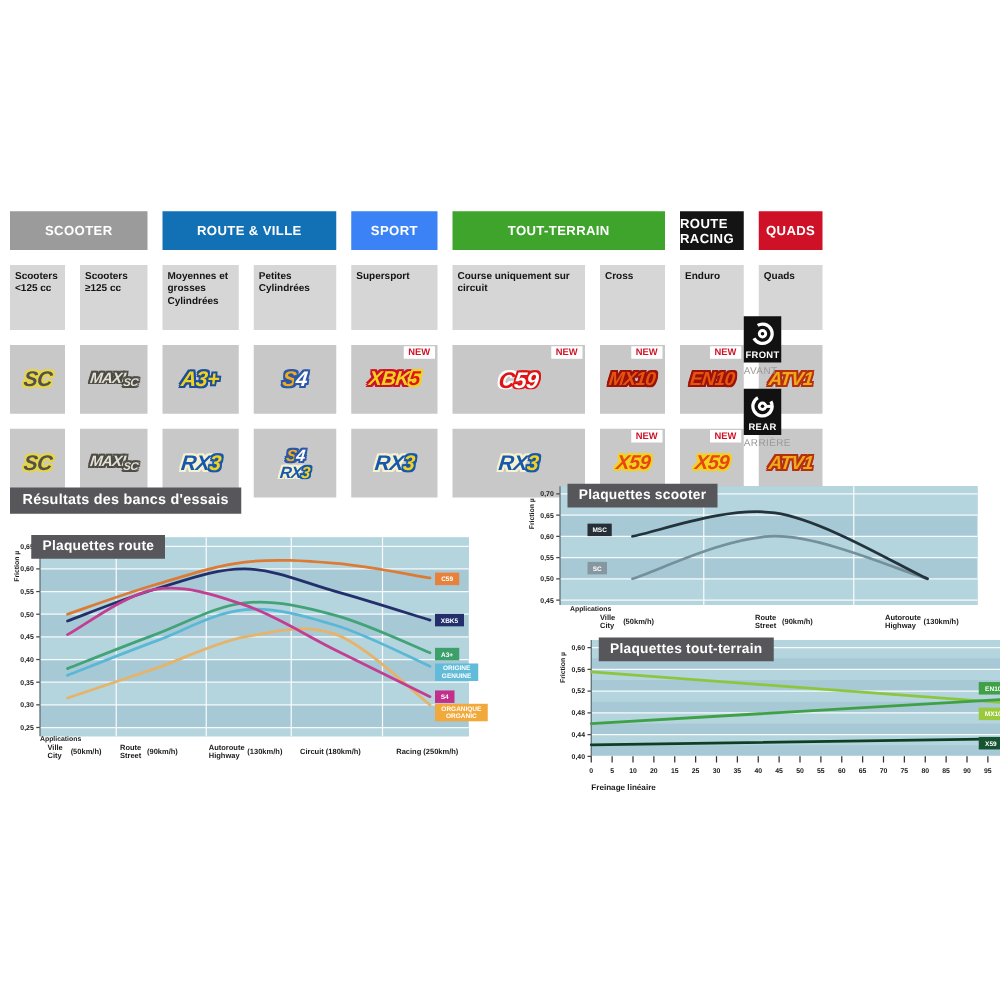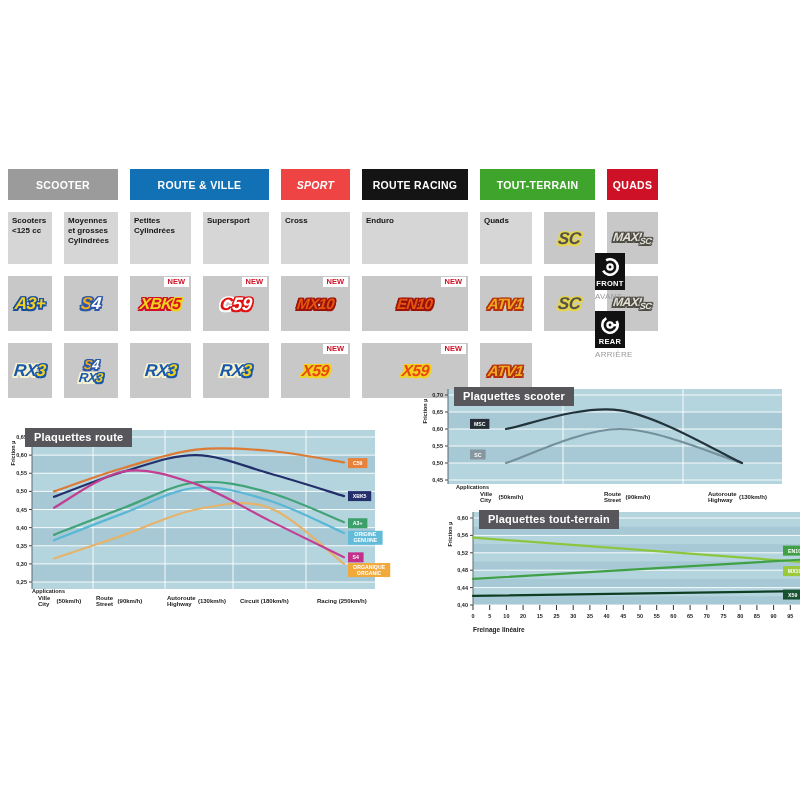--- a/index.html
+++ b/index.html
@@ -61,28 +61,30 @@
                font-weight:700;padding:3px 9px 4px;letter-spacing:.2px;}
 </style>
 </head>
 <body>
 
 <div id="stage">
 
   <div id="ptable">
       <div class="gh" style="background: rgb(155, 155, 155); grid-column: span 2;">SCOOTER</div>
       <div class="gh" style="background: rgb(18, 113, 181); grid-column: span 2;">ROUTE &amp; VILLE</div>
-      <div class="gh" style="background: #ef4444; grid-column: span 1; font-style: italic;">SPORT</div>
+      <div class="gh" style="background: #3b82f6; grid-column: span 1;">SPORT</div>
+      <div class="gh" style="background: rgb(63, 164, 44); grid-column: span 2;">TOUT-TERRAIN</div>
       <div class="gh" style="background: rgb(20, 20, 20); grid-column: span 1;">ROUTE RACING</div>
-      <div class="gh" style="background: rgb(63, 164, 44); grid-column: span 2;">TOUT-TERRAIN</div>
       <div class="gh" style="background: rgb(206, 17, 38); grid-column: span 1;">QUADS</div>
       <div class="sh">Scooters &lt;125 cc</div>
+      <div class="sh">Scooters ≥125 cc</div>
       <div class="sh">Moyennes et grosses Cylindrées</div>
       <div class="sh">Petites Cylindrées</div>
       <div class="sh">Supersport</div>
+      <div class="sh">Course uniquement sur circuit</div>
       <div class="sh">Cross</div>
       <div class="sh">Enduro</div>
       <div class="sh">Quads</div>
       <div class="lcell">
         <span class="lg lg-sc"><span class="p p0">SC</span></span>
       </div>
       <div class="lcell">
         <span class="lg lg-maxisc"><span class="p p0">MAXI</span><span class="p p1">SC</span></span>
       </div>
       <div class="lcell">
@@ -162,20 +164,21 @@
         <circle cx="10" cy="10" r="7" fill="none" stroke="#fff" stroke-width="2.4" stroke-dasharray="33 11" transform="rotate(-30 10 10)"></circle>
         <rect x="10" y="9" width="7.5" height="2.2" fill="#fff"></rect>
         <circle cx="10" cy="10" r="3.4" fill="#fff"></circle>
         <circle cx="10" cy="10" r="1.3" fill="#111"></circle>
       </svg>
       <div class="fr-label">REAR</div>
     </div>
     <div class="fr-sub">ARRIÈRE</div>
   </div>
 
+  <div class="secbar">Résultats des bancs d'essais</div>
 
   <div class="chart" style="left:8px;top:424px;width:392px;height:200px">
     <svg id="svg-route" width="392" height="200">
         <rect x="24" y="6" width="343" height="159" fill="#a6c9d5"></rect>
         <rect x="24" y="6" width="343" height="7" fill="#b4d4de"></rect>
         <rect x="24" y="13" width="343" height="18.125" fill="#b4d4de"></rect>
         <rect x="24" y="49.25" width="343" height="18.125" fill="#b4d4de"></rect>
         <rect x="24" y="85.5" width="343" height="18.125" fill="#b4d4de"></rect>
         <rect x="24" y="121.75" width="343" height="18.125" fill="#b4d4de"></rect>
         <rect x="24" y="158" width="343" height="7" fill="#b4d4de"></rect>

